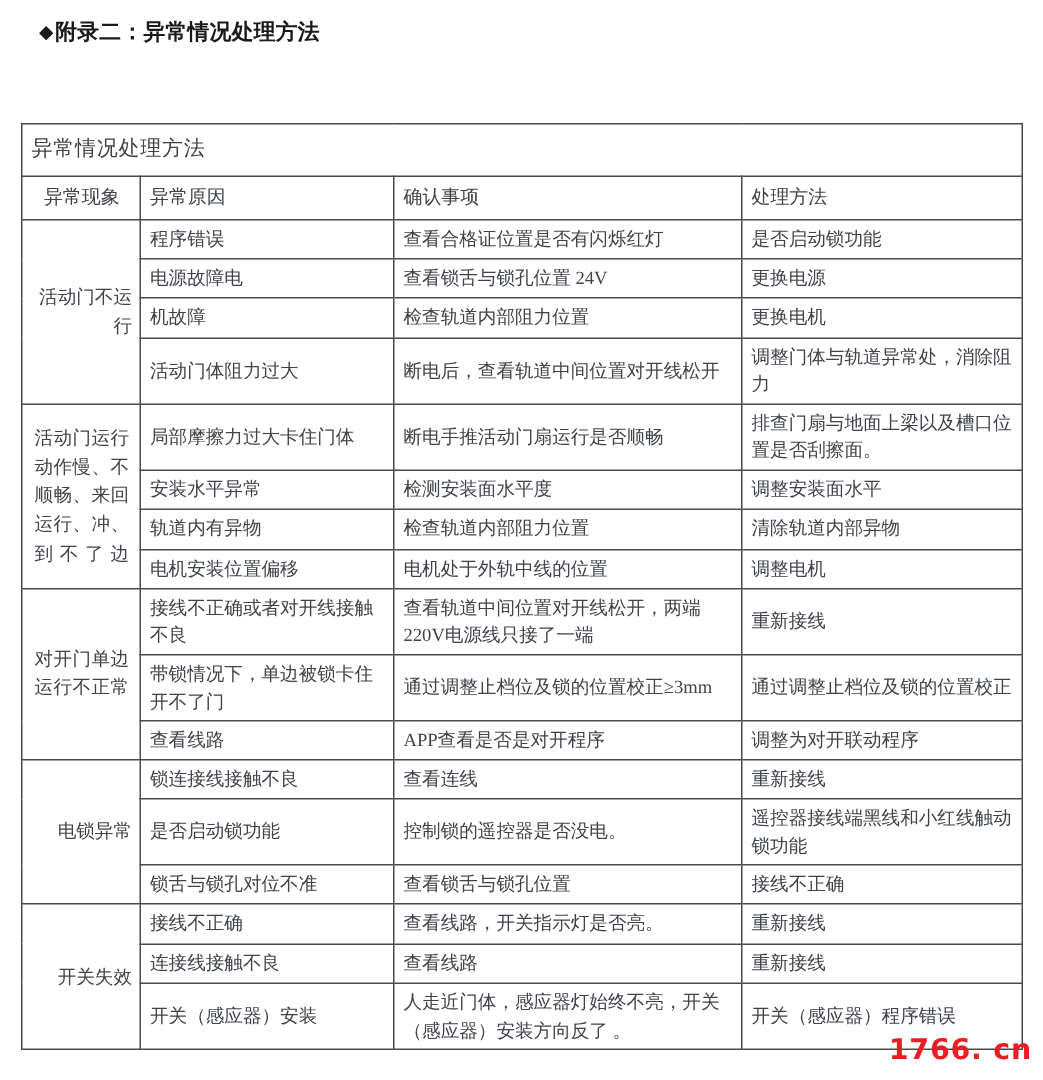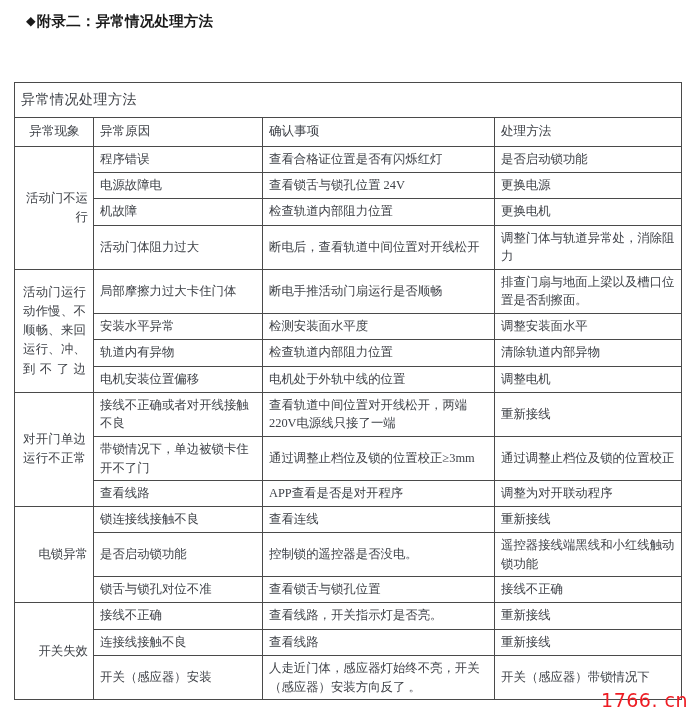--- a/index.html
+++ b/index.html
@@ -111,21 +111,21 @@
 
   .cell-2l { line-height: 1.5; }
 
   
   .watermark {
     position: absolute;
     right: 7px;
     bottom: 9px;
     font-family: "DejaVu Sans", "Liberation Sans", sans-serif;
     font-size: 19px;
-    font-weight: normal;
+    font-weight: bold;
     color: #ee1c23;
     letter-spacing: 0.5px;
     white-space: nowrap;
   }
 </style>
 </head>
 <body>
 
 <div class="page">
 
@@ -247,21 +247,21 @@
           <td>重新接线</td>
         </tr>
         <tr>
           <td>连接线接触不良</td>
           <td>查看线路</td>
           <td>重新接线</td>
         </tr>
         <tr>
           <td class="cell-2l">开关（感应器）安装</td>
           <td class="cell-2l">人走近门体，感应器灯始终不亮，开关（感应器）安装方向反了 。</td>
-          <td class="cell-2l">开关（感应器）带锁情况下</td>
+          <td class="cell-2l">开关（感应器）程序错误</td>
         </tr>
       </tbody>
     </table>
   </div>
 
   <div class="watermark">1766. cn</div>
 
 </div>
 
 </body></html>

